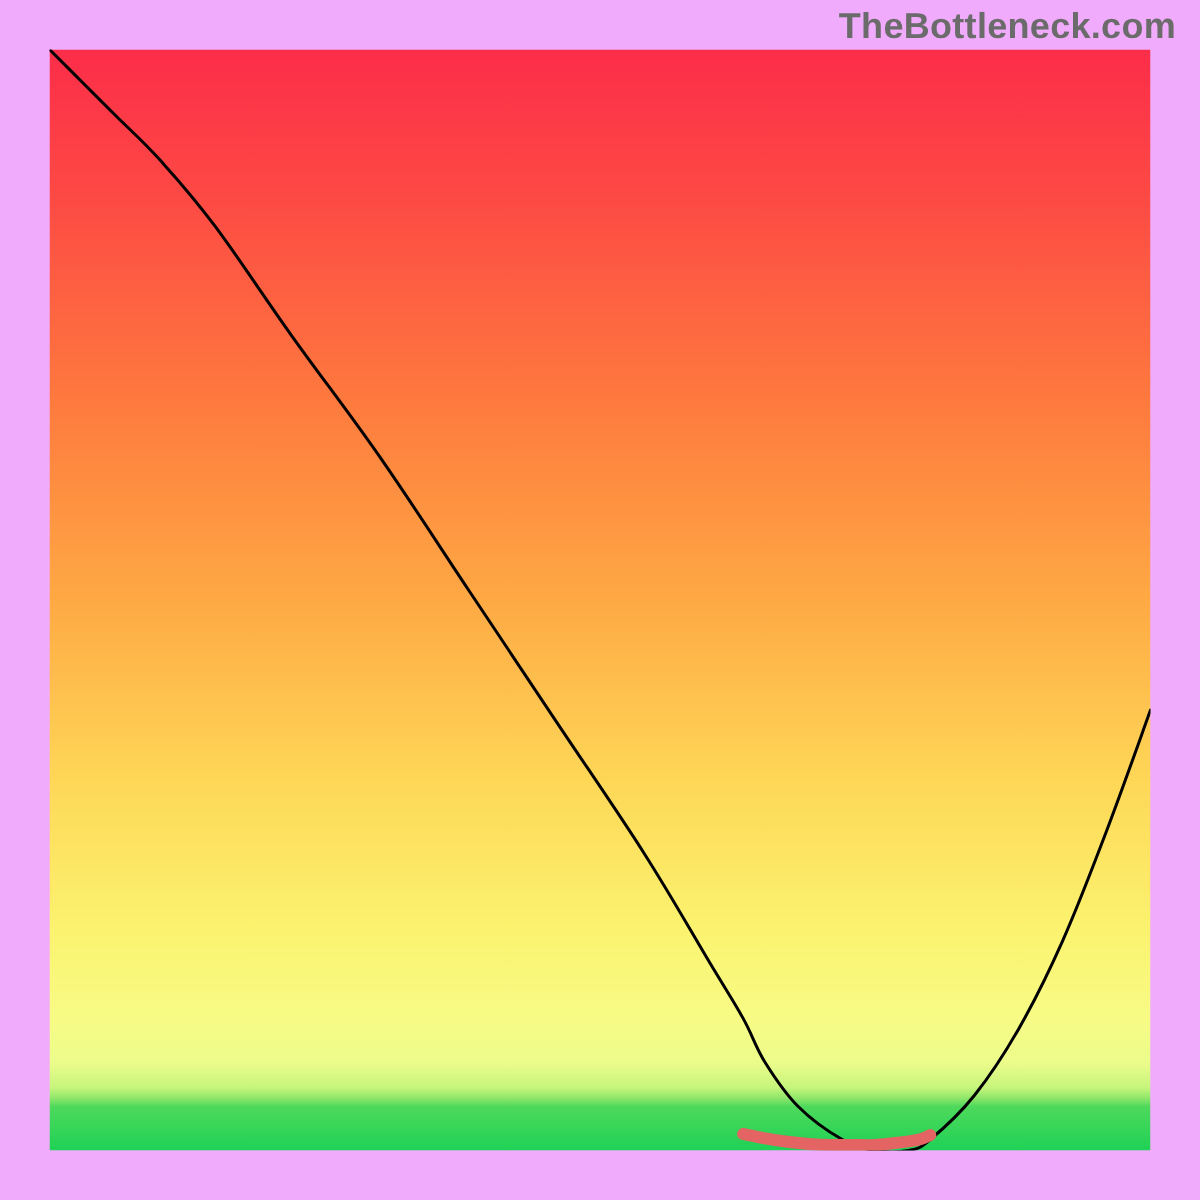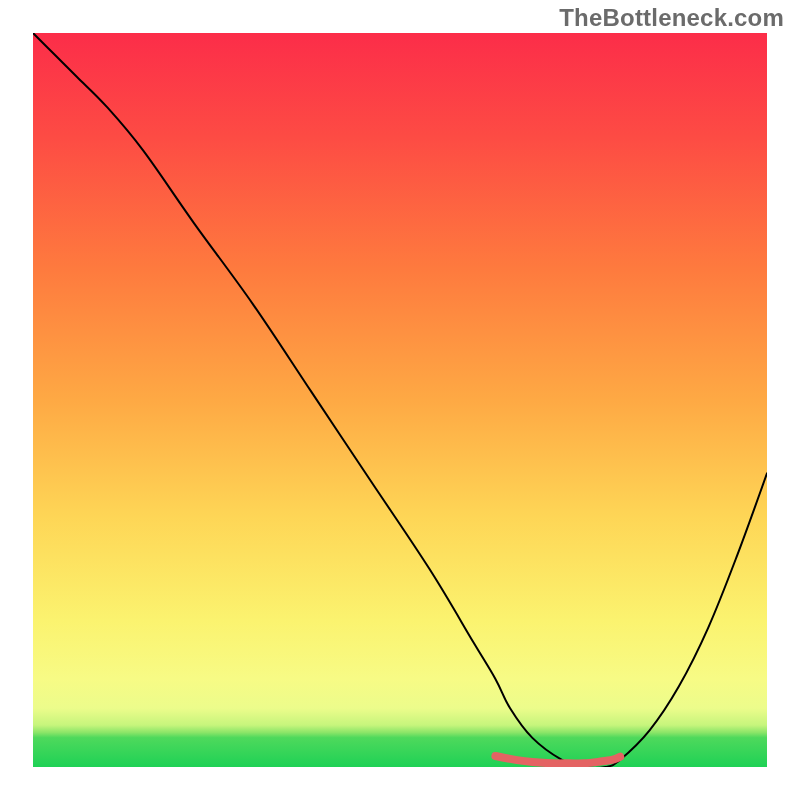--- a/index.html
+++ b/index.html
@@ -7,21 +7,21 @@
     padding: 0;
     width: 800px;
     height: 800px;
     background: #000;
     overflow: hidden;
   }
   .frame {
     position: relative;
     width: 800px;
     height: 800px;
-    background: #ffffff;
+    background: #f0abfc;
   }
   .watermark {
     position: absolute;
     top: 4px;
     right: 16px;
     font-family: Arial, Helvetica, sans-serif;
     font-size: 24px;
     font-weight: 600;
     color: #6b6b6b;
     letter-spacing: 0.2px;

